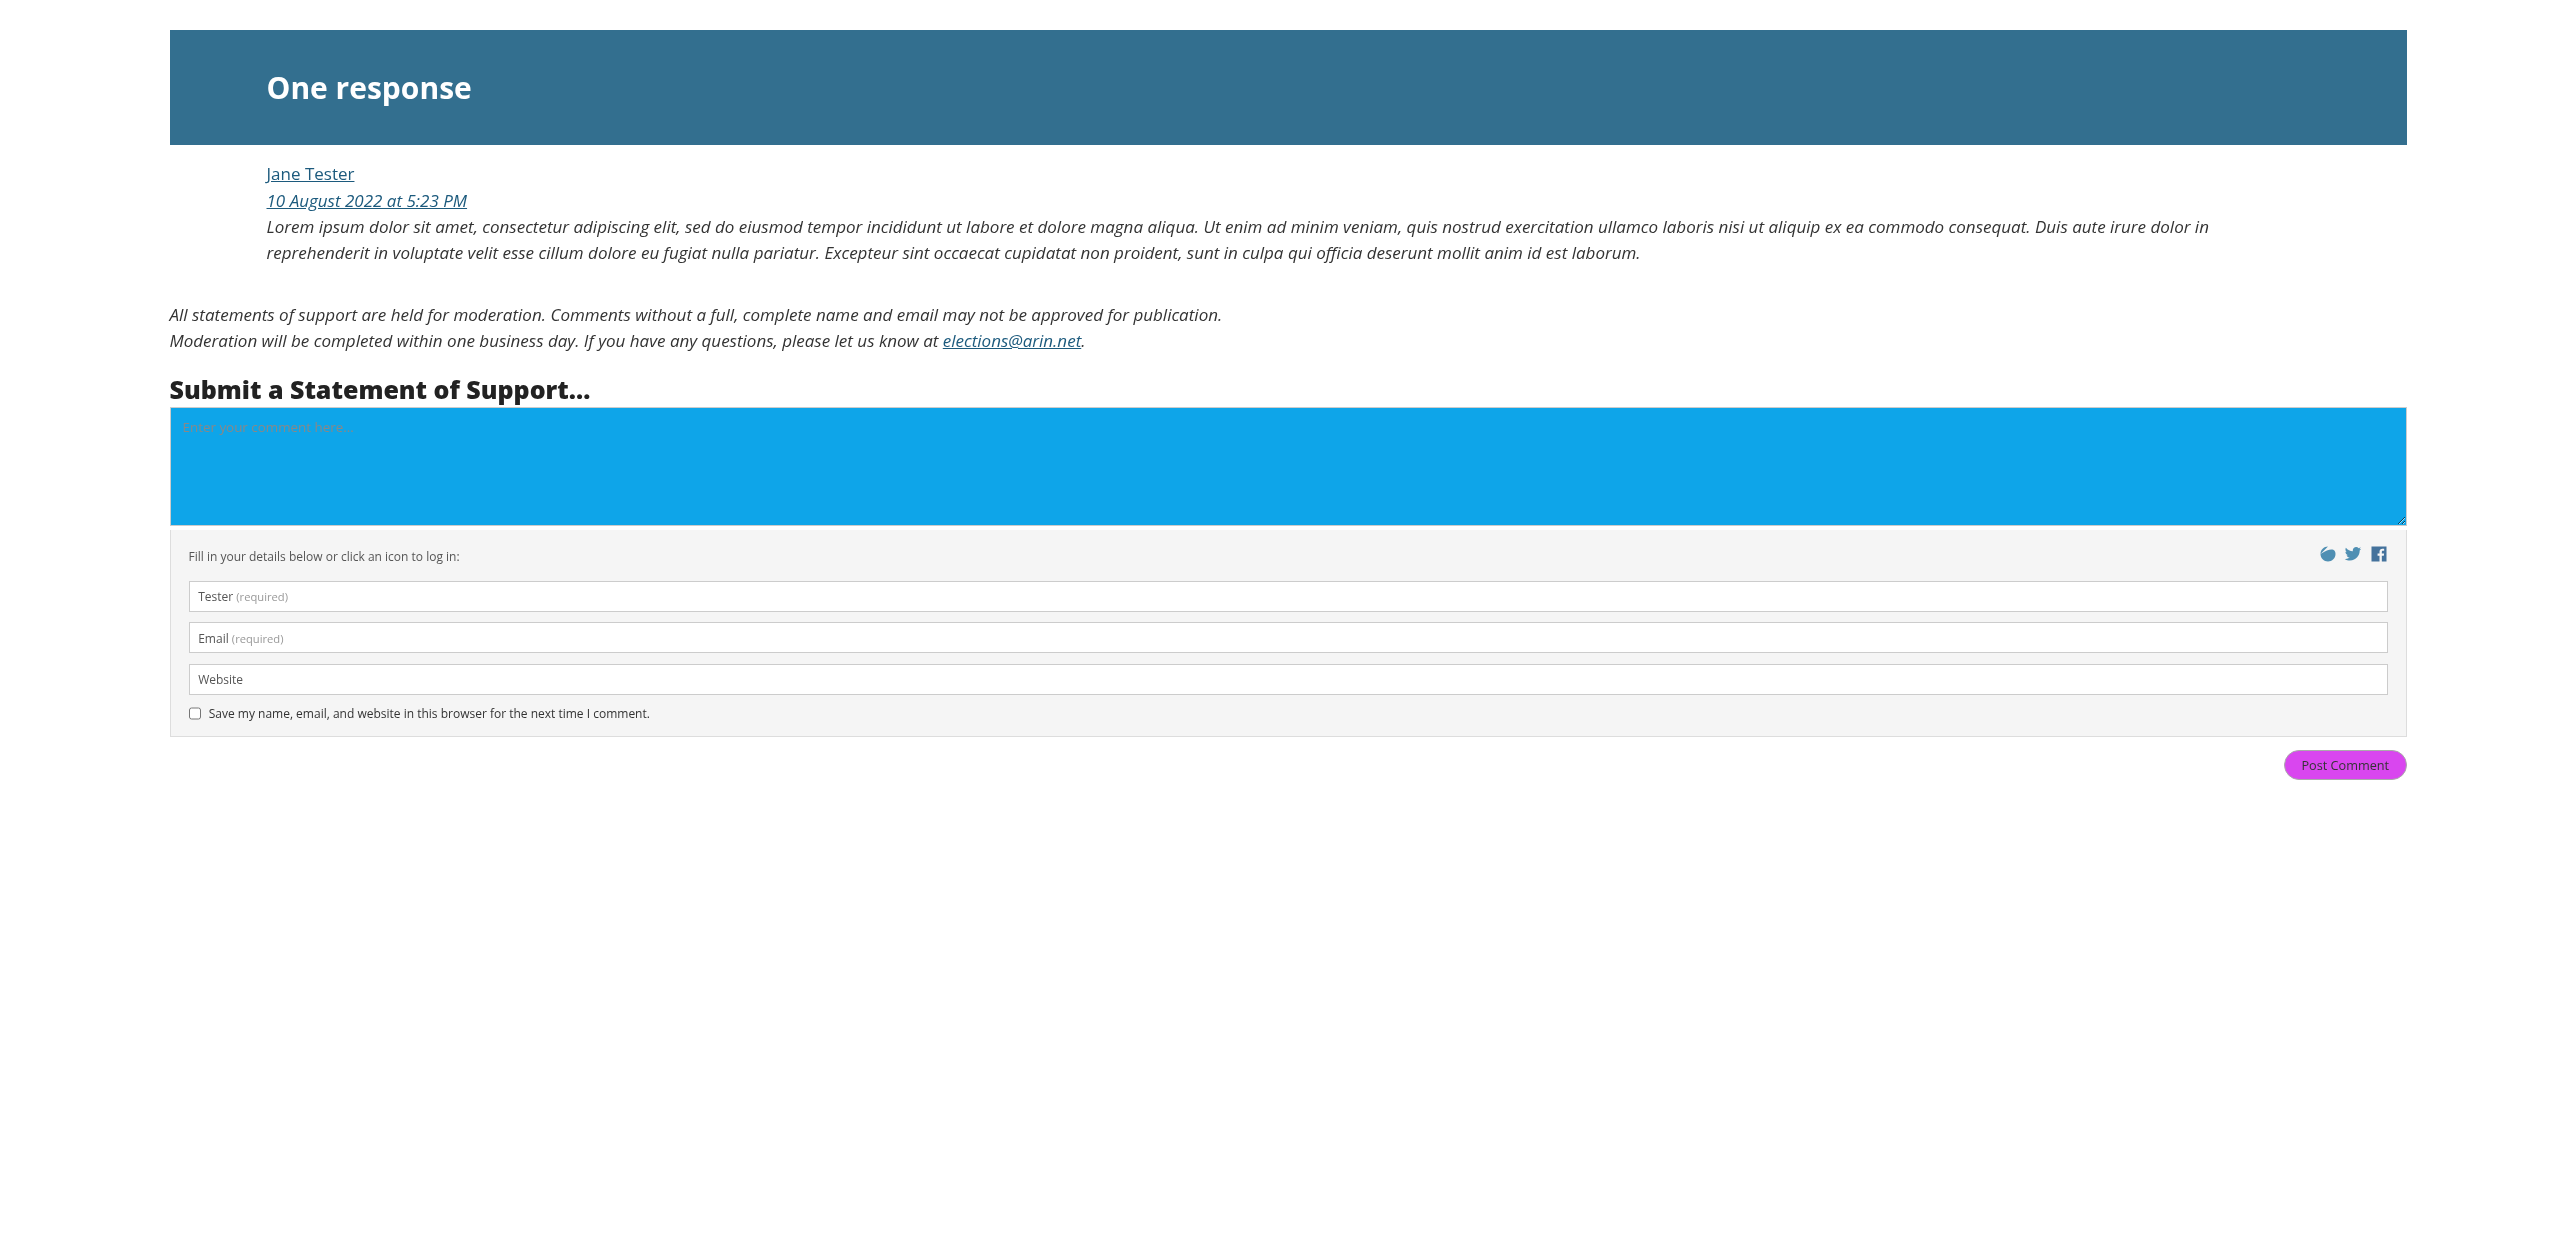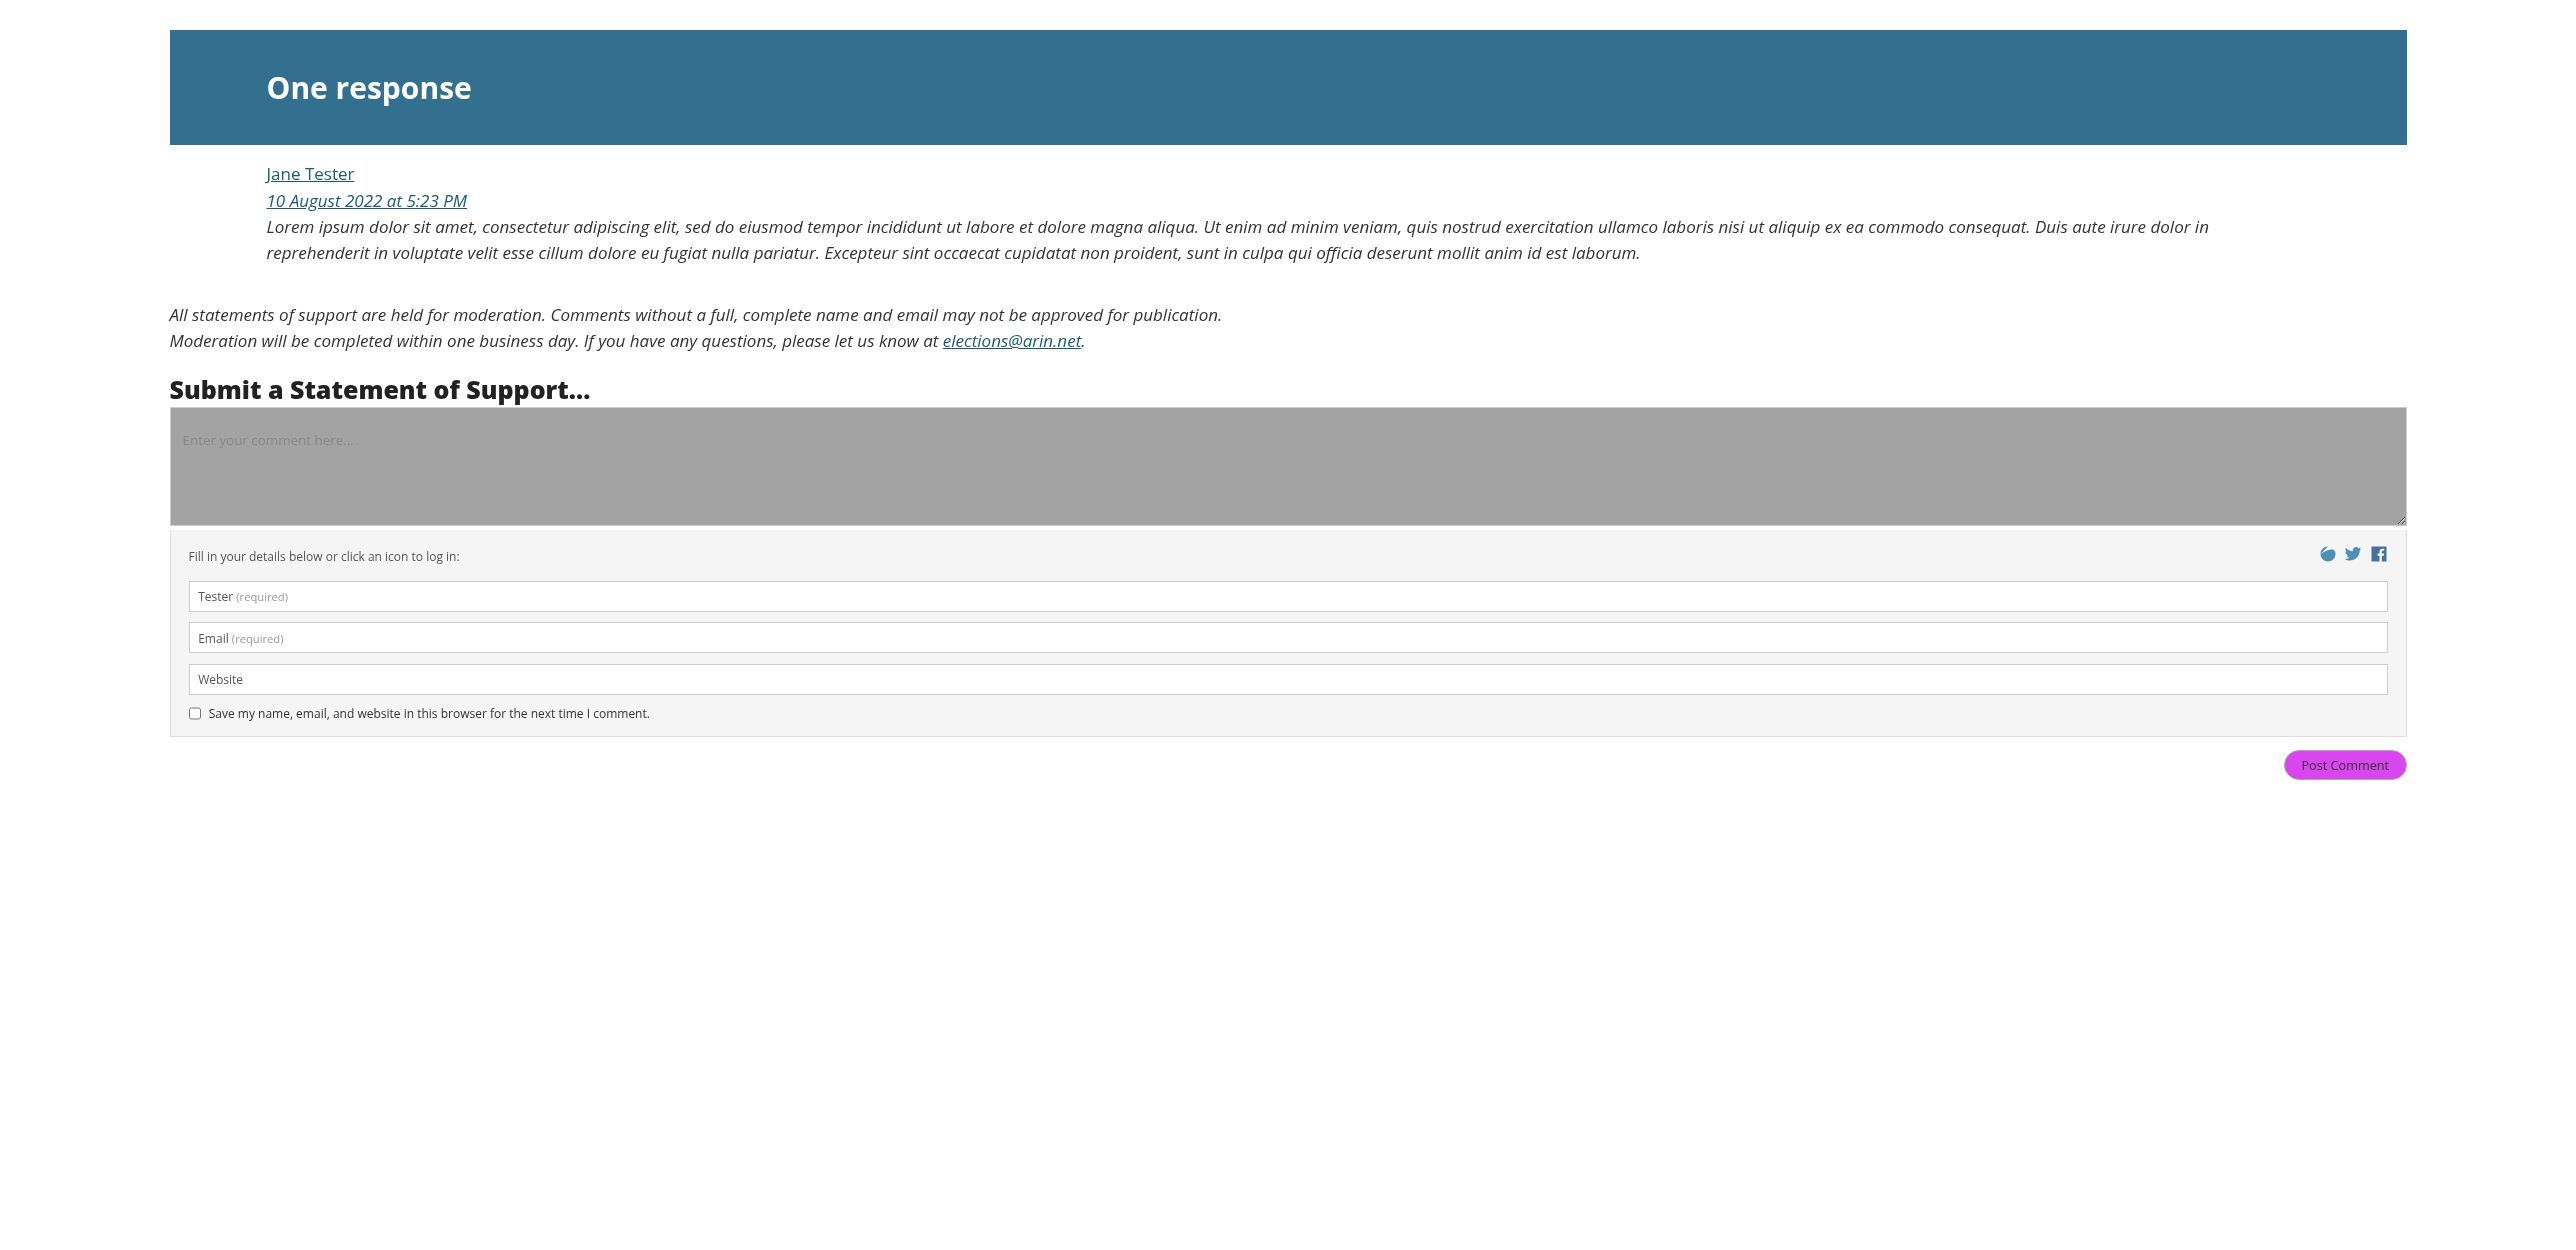--- a/index.html
+++ b/index.html
@@ -68,25 +68,25 @@
   .reply-title {
     font-size: 25px;
     font-weight: 800;
     color: #222;
     margin-bottom: 1.5px;
     font-family: 'Open Sans', sans-serif;
   }
   .comment-textarea {
     width: 100%;
     min-height: 119px;
-    padding: 23px 12px;
+    padding: 10px 12px;
     font-size: 13.4px;
     font-family: inherit;
     border: 0.7px solid #ccc;
-    background: #a3a3a3;
+    background: #0ea5e9;
     resize: vertical;
     color: #333;
   }
   .comment-textarea::placeholder {
     color: #888;
   }
   .details-section {
     background: #f5f5f5;
     border: 0.7px solid #ddd;
     border-top: none;

